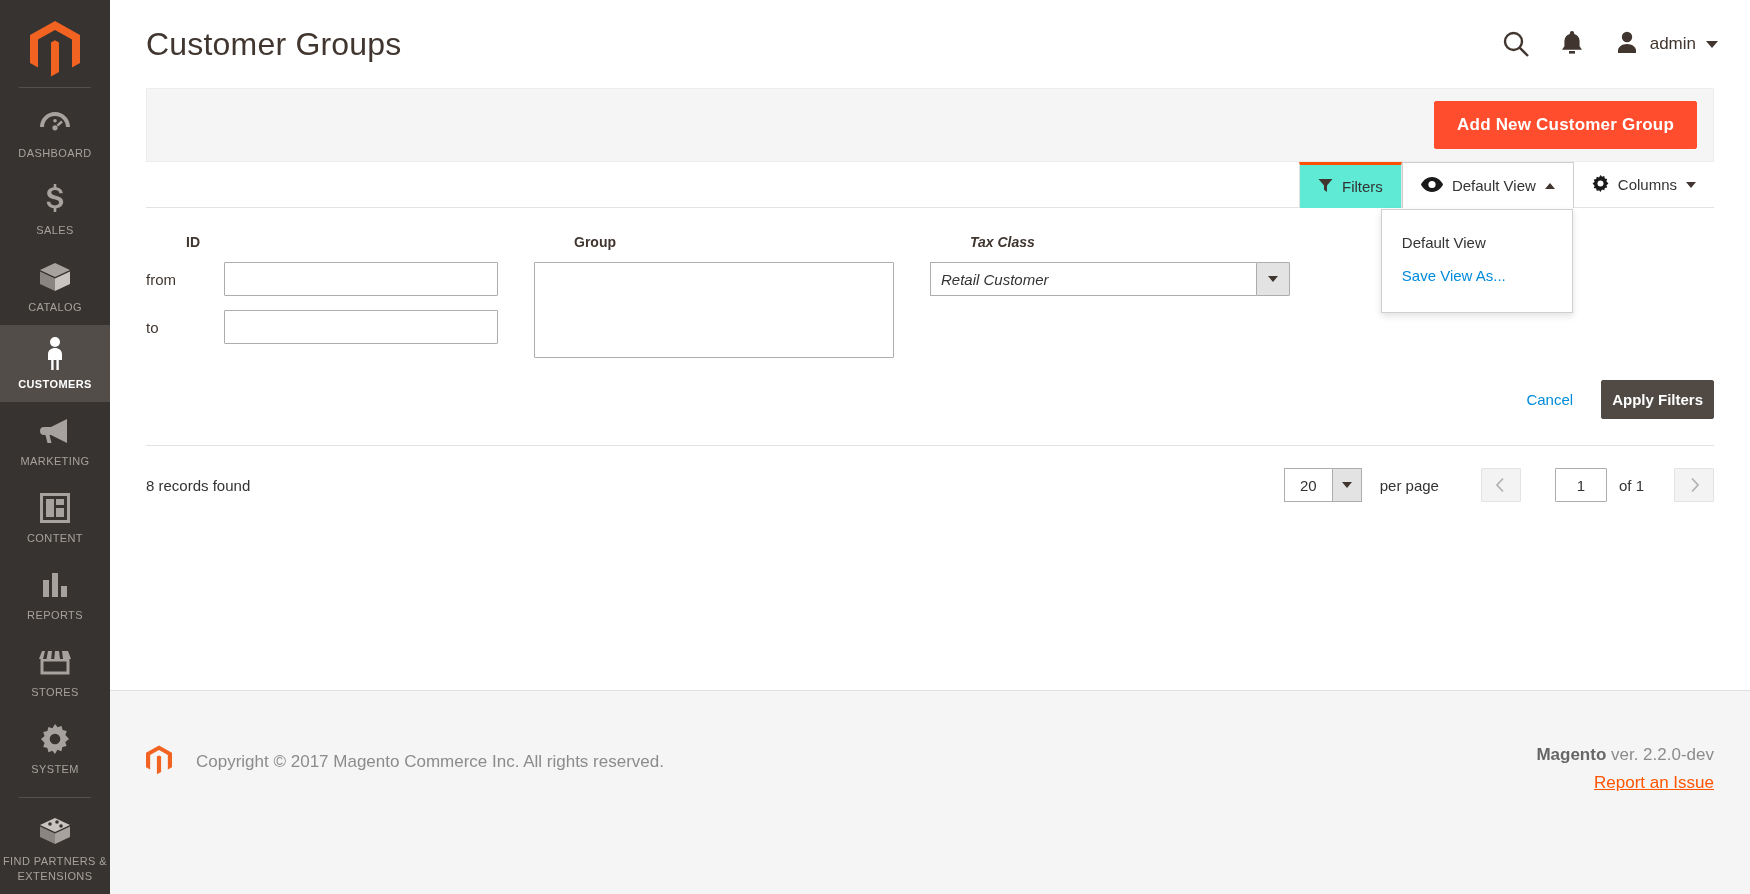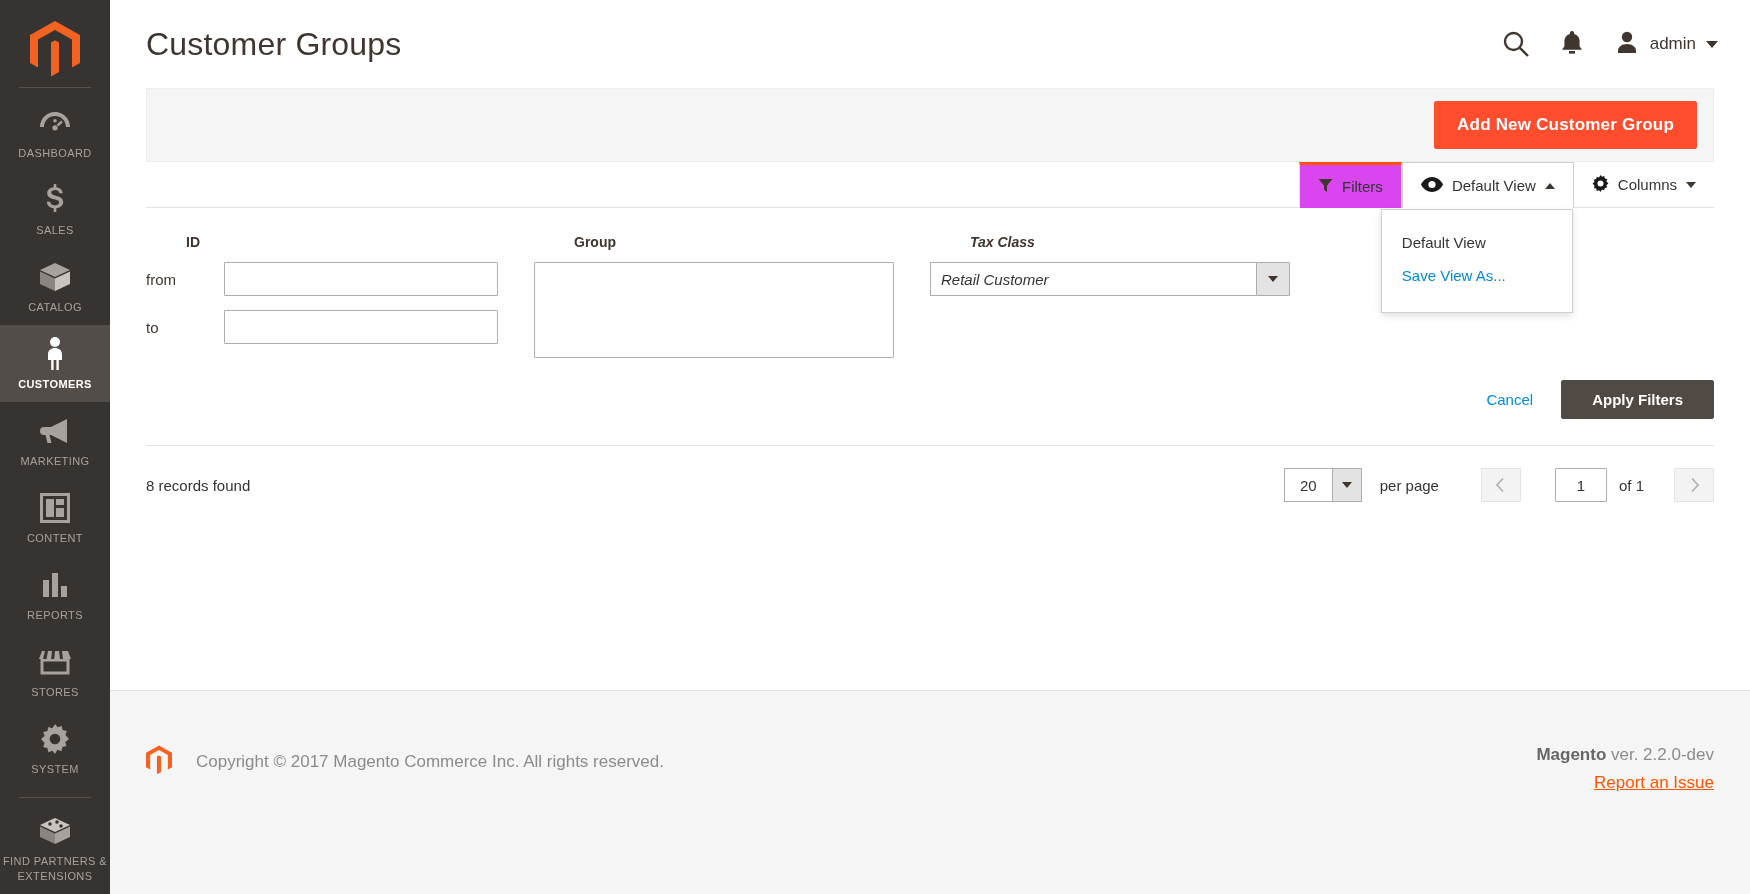--- a/index.html
+++ b/index.html
@@ -75,21 +75,21 @@
     position:relative; height:46px;
     display:flex; justify-content:flex-end; align-items:flex-end;
     border-bottom:1px solid #e3e3e3;
   }
   .tb-item {
     position:relative; display:flex; align-items:center; gap:9px;
     padding:0 18px; height:45px; cursor:pointer;
     font-size:15px; color:#333;
   }
   .tb-item.tab-active {
-    background:#d946ef;
+    background:#5eead4;
     border-left:1px solid #e3e3e3; border-right:1px solid #e3e3e3;
     border-top:3px solid #ff5003;
     margin-bottom:-1px; height:46px;
   }
   .tb-item.open-panel {
     background:#fff;
     border-left:1px solid #cfcfcf; border-right:1px solid #cfcfcf;
     border-top:1px solid #cfcfcf;
     margin-bottom:-1px; height:46px; z-index:6;
   }
@@ -129,21 +129,21 @@
     display:flex; align-items:center; justify-content:center; cursor:pointer;
     border-radius:0 1px 1px 0;
   }
   .filter-actions {
     display:flex; align-items:center; justify-content:flex-end; gap:22px;
     padding:22px 0 26px 0;
   }
   .link-btn { color:#008bdb; font-size:15px; cursor:pointer; background:none; border:none; font-family:inherit; }
   .btn-dark {
     background:#514943; border:1px solid #514943; color:#fff; font-size:15px; font-weight:bold;
-    padding:10px 30px; border-radius:2px; cursor:pointer; font-family:inherit;
+    padding:10px 10px; border-radius:2px; cursor:pointer; font-family:inherit;
   }
 
   
   .records-bar {
     border-top:1px solid #e3e3e3;
     display:flex; align-items:center; padding:22px 0 0 0;
   }
   .records-count { font-size:15px; color:#333; }
   .pager { margin-left:auto; display:flex; align-items:center; gap:12px; }
   .perpage-wrap { display:flex; }

